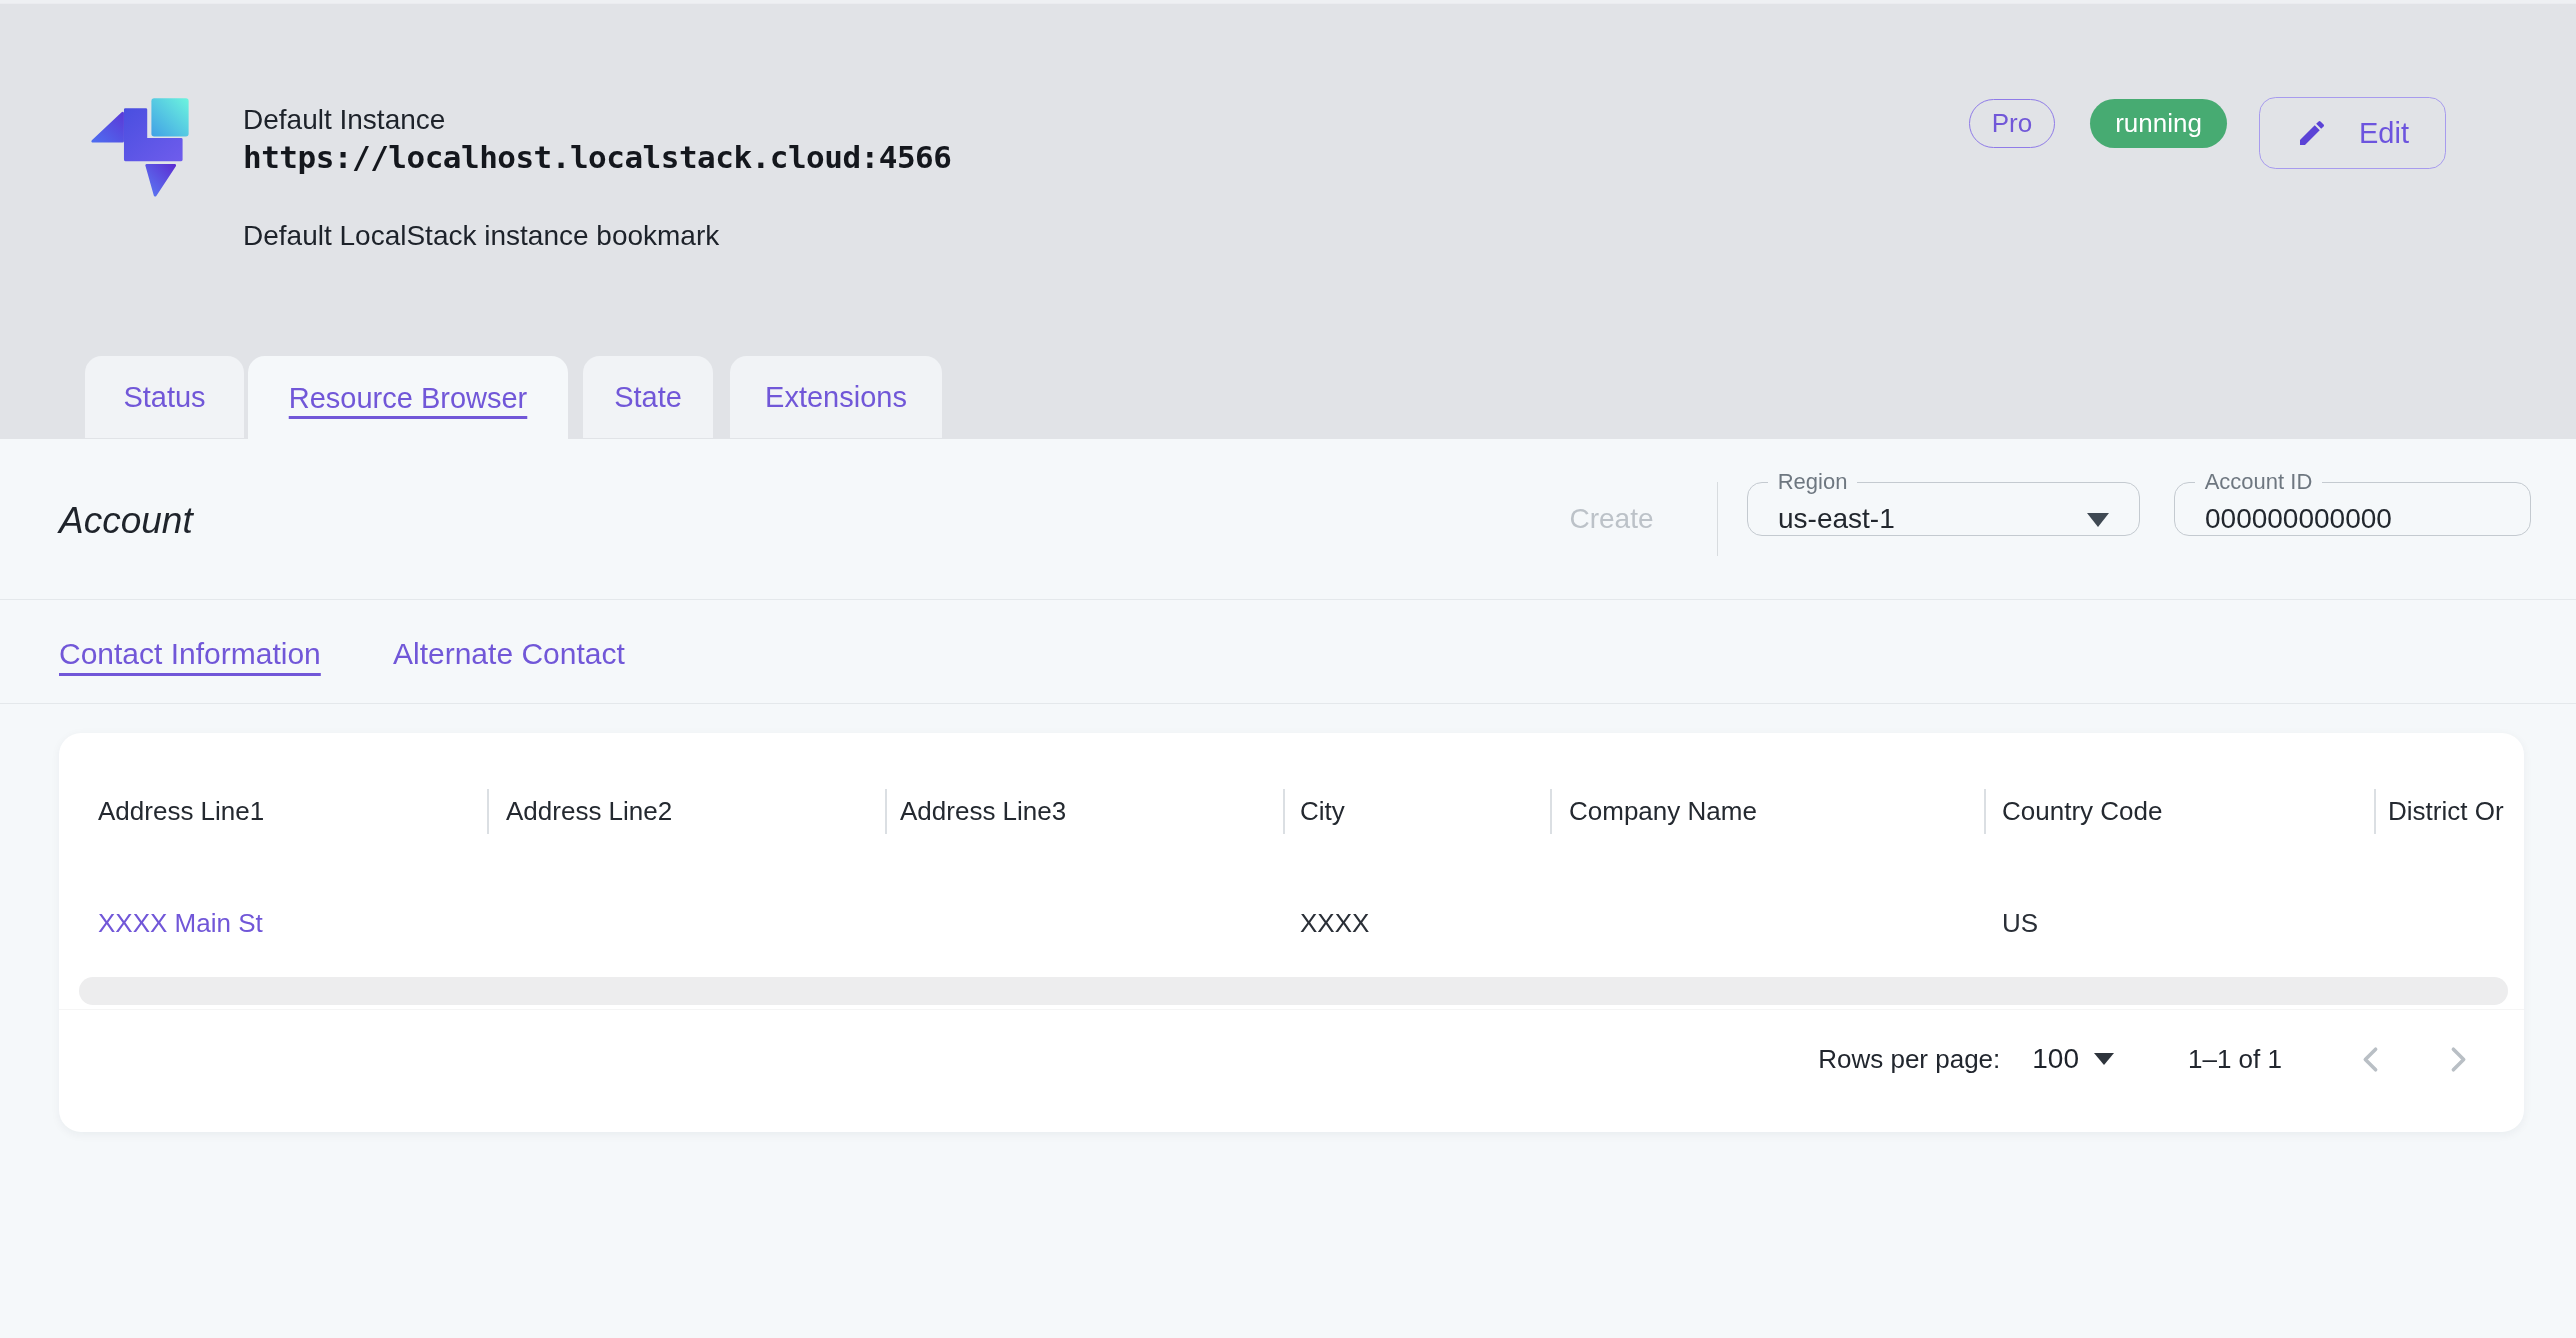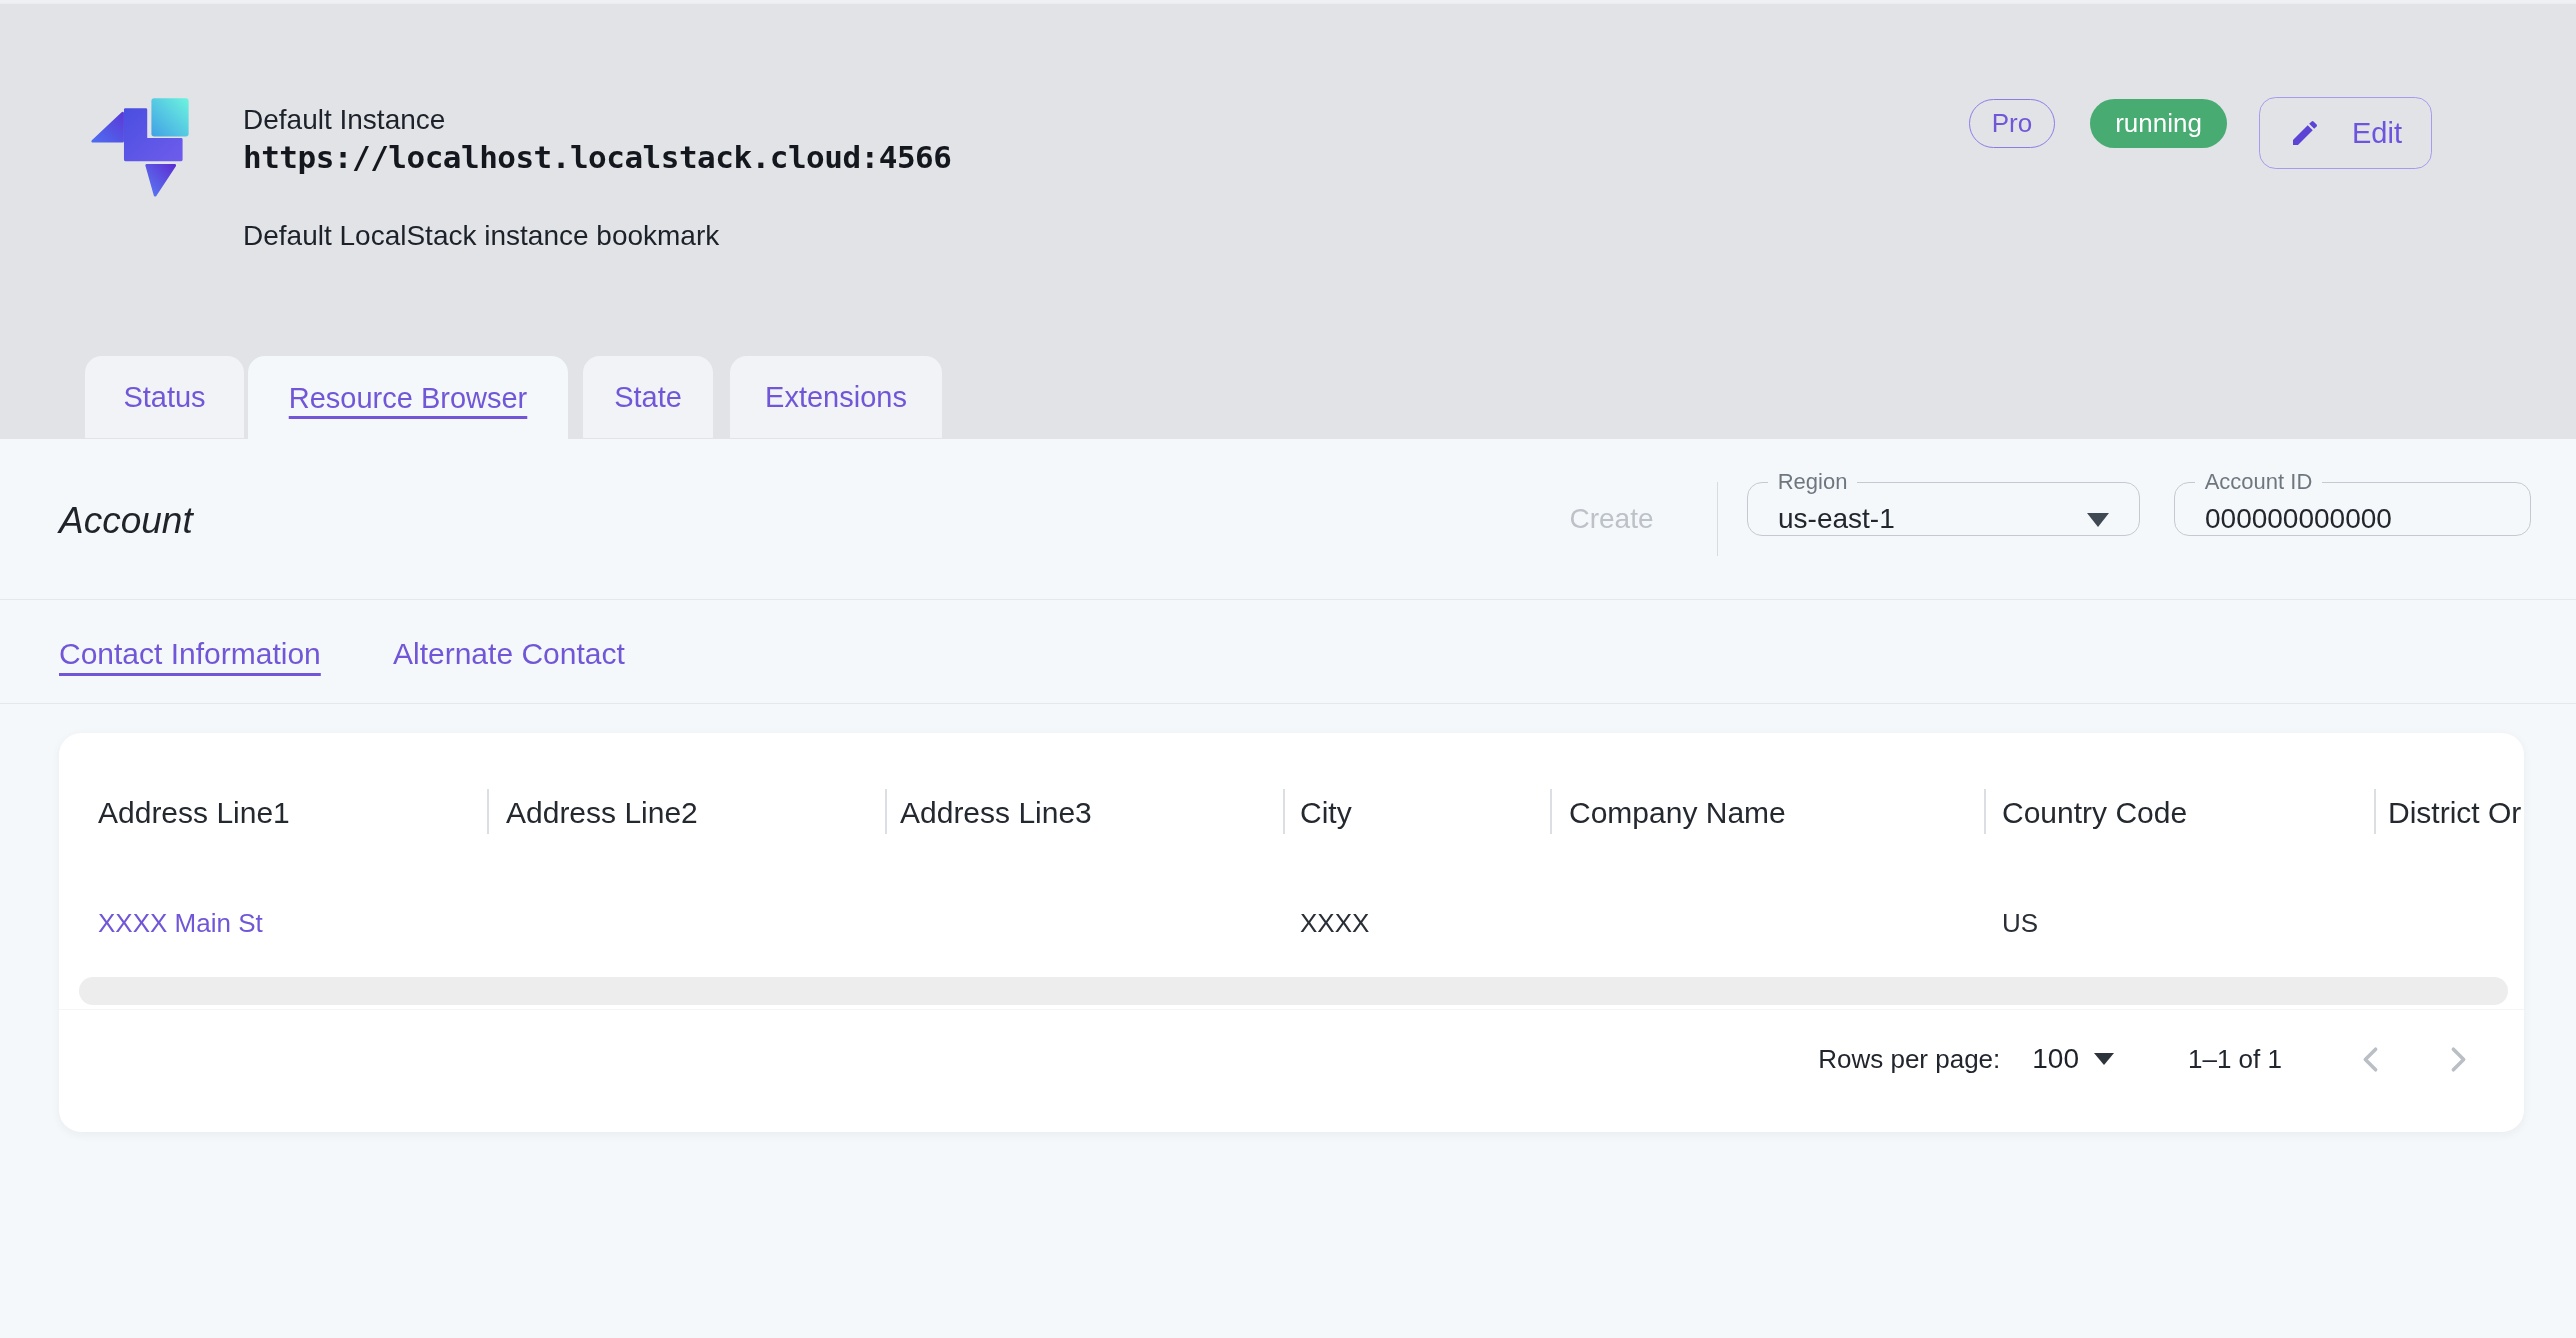--- a/index.html
+++ b/index.html
@@ -27,21 +27,21 @@
   }
   .inst-desc { left:243px; top:220px; font-size:28px; color:#1d222a; }
 
   .chip {
     display:flex; align-items:center; justify-content:center;
     border-radius:37px; font-size:26px; top:99px; height:49px;
   }
   .chip-pro { left:1969px; width:86px; border:1.9px solid #8f7be8; color:#7157d8; background:transparent; }
   .chip-running { left:2090px; width:137px; background:#47ab72; color:#ffffff; }
   .edit-btn {
-    left:2259px; top:97px; width:173px; height:72px;
+    left:2259px; top:97px; width:187px; height:72px;
     display:flex; align-items:center; justify-content:center; gap:31px;
     border:1.9px solid #a79bee; border-radius:16.7px;
     color:#6c54de; font-size:29px; background:transparent; cursor:pointer;
   }
 
   
   .tab {
     top:356px; height:84px;
     display:flex; align-items:center; justify-content:center;
     background:#f1f3f6;
@@ -100,21 +100,21 @@
   .subtab-contact { left:59px; }
   .subtab-alternate { left:393px; }
 
   
   .card {
     left:59px; top:294px; width:2465px; height:399px;
     background:#ffffff; border-radius:22px;
     box-shadow:0 2.8px 9.3px rgba(25,35,50,0.05);
     overflow:hidden;
   }
-  .col-h { top:63px; font-size:30px; font-weight:500; color:#242930; white-space:nowrap; }
+  .col-h { top:63px; font-size:26px; font-weight:500; color:#242930; white-space:nowrap; }
   .col-sep { top:56px; width:1.9px; height:45px; background:#dbdfe3; }
   .cell { top:175px; font-size:26px; color:#2a2f37; white-space:nowrap; }
   .cell.link { color:#7157d8; cursor:pointer; }
   .h-scrollbar {
     left:19.5px; top:244px; width:2429px; height:28px;
     border-radius:14px; background:#ededee;
   }
   .scroll-line { left:0; top:276px; width:2465px; height:0.9px; background:rgba(0,0,0,0.04); }
 
   .pagination {

